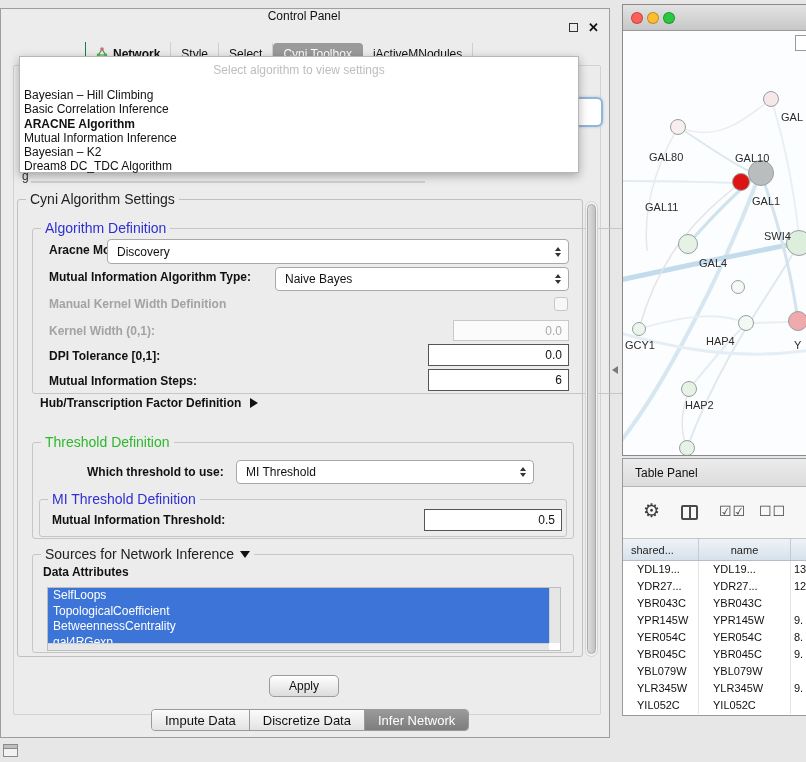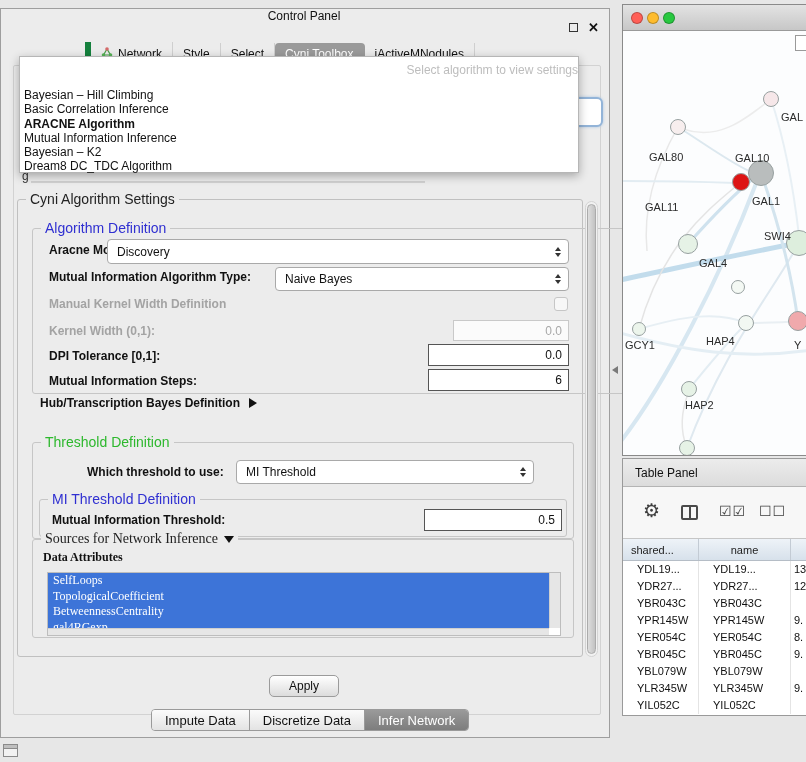--- a/index.html
+++ b/index.html
@@ -8,38 +8,38 @@
 
   
   .cp-window { position:absolute; left:0; top:8px; width:610px; height:730px; background:#ececec; border:1px solid #9e9e9e; }
   .cp-titlebar { position:absolute; left:0; top:0; right:0; height:24px; display:flex; align-items:center; padding:0 10px 0 8px;flex-direction:column; }
   .win-btns { margin-left:auto; display:flex; gap:10px; align-items:center; }
   .float-btn { width:9px; height:9px; border:1.5px solid #333; display:inline-block; }
   .close-btn { font-weight:bold; font-size:13px; color:#111; line-height:9px; }
 
   .cp-tabs { position:absolute; left:84px; top:32px; height:24px; display:flex; align-items:flex-end; }
   .cp-tab { padding:4px 10px; font-size:12px; color:#111; display:flex; gap:5px; align-items:center; border-right:1px solid #cfcfcf; white-space:nowrap; }
-  .cp-tab:first-child { border-left:6px solid #15803d; }
+  .cp-tab:first-child { border-left:1px solid #15803d;font-weight:bold; }
   .cp-tab.selected { background:var(--selected-tab-gray,#9a9a9a); color:#fff; border-radius:4px 4px 0 0; border-right-color:transparent; }
 
   .content-outline { position:absolute; left:12px; top:56px; width:588px; height:650px; border:1px solid #d2d2d2; border-radius:2px; }
 
   .combo-fragment { position:absolute; left:566px; top:88px; width:36px; height:30px; border:2px solid #93b4d8; border-radius:6px; background:#fff; box-shadow:0 0 3px #a9c4e0; z-index:4; }
   .frag-g { position:absolute; left:21px; top:160px; font-size:12px; color:#333; z-index:3; }
   .frag-line { position:absolute; left:30px; top:172px; width:394px; height:2px; background:#d0d0d0; z-index:3; }
 
   .settings-group { position:absolute; left:16px; top:190px; width:566px; height:458px; border:1px solid #c0c0c0; border-radius:3px; }
   .group-title { position:absolute; top:-9px; left:8px; background:#ececec; padding:0 4px; font-size:14px; color:#222; display:flex; align-items:center; gap:6px; white-space:nowrap; }
   .t-blue { color:var(--title-blue,#2f2fd1); }
   .t-green { color:var(--title-green,#2db82d); }
   .subgroup { position:absolute; border:1px solid #c6c6c6; border-radius:3px; }
   #algdef   { left:14px; top:28px;  width:598px; height:166px; }
   #threshold{ left:14px; top:242px; width:542px; height:97px; }
   #mithresh { left:6px;  top:56px;  width:528px; height:38px; }
-  #sources  { left:14px; top:339px; width:542px; height:99px;font-family:Liberation Serif, serif; }
+  #sources  { left:14px; top:354px; width:542px; height:99px; }
 
   .lbl { position:absolute; font-weight:bold; font-size:12px; white-space:nowrap; }
   .lbl.dis { color:#a3a3a3; }
 
   .combo { position:absolute; background:#fff; border:1px solid #a9a9a9; border-radius:4px; display:flex; align-items:center; padding:0 22px 0 9px; font-size:12px; }
   .stepper { position:absolute; right:7px; top:50%; transform:translateY(-50%); display:flex; flex-direction:column; gap:2px; }
   .stepper i { display:block; width:0; height:0; border-left:3.5px solid transparent; border-right:3.5px solid transparent; }
   .stepper .up   { border-bottom:4px solid #333; }
   .stepper .down { border-top:4px solid #333; }
 
@@ -55,21 +55,21 @@
   .attr-rows { position:absolute; left:0; top:0; right:11px; bottom:7px; overflow:hidden; }
   .attr-row { height:15.5px; line-height:15.5px; padding-left:5px; font-size:12px; white-space:nowrap; }
   .attr-selected { background:var(--selection-blue,#3d74d8); color:#fff; }
   .attr-vscroll { position:absolute; top:0; right:0; width:11px; bottom:7px; background:#e6e6e6; border-left:1px solid #cfcfcf; }
   .attr-hscroll { position:absolute; left:0; right:11px; bottom:0; height:7px; background:#e6e6e6; border-top:1px solid #cfcfcf; }
 
   .v-scrollbar { position:absolute; left:584px; top:192px; width:13px; height:456px; background:#f1f1f1; border:1px solid #d4d4d4; border-radius:7px; }
   .v-scrollbar .thumb { position:absolute; left:1px; right:1px; top:2px; bottom:2px; background:linear-gradient(90deg,#dedede,#c2c2c2); border:1px solid #ababab; border-radius:6px; }
 
   .dropdown-popup { position:absolute; left:18px; top:47px; width:560px; height:117px; background:#fff; border:1px solid #b6b6b6; box-shadow:0 3px 9px rgba(0,0,0,0.3); z-index:50; }
-  .dd-placeholder { margin-top:6px; text-align:right; color:#bdbdbd; font-size:12px; }
+  .dd-placeholder { margin-top:6px; text-align:center; color:#bdbdbd; font-size:12px; }
   .dd-list { position:absolute; left:0; top:31px; right:0; }
   .dd-item { height:14.3px; line-height:14.3px; padding-left:4px; font-size:12px; white-space:nowrap; }
   .dd-selected { font-weight:bold; }
 
   .apply-btn { position:absolute; left:268px; top:666px; width:70px; height:22px; border:1px solid #9b9b9b; border-radius:5px; background:linear-gradient(#ffffff,#dcdcdc); display:flex; align-items:center; justify-content:center; font-size:12px; }
 
   .bottom-tabs { position:absolute; left:150px; top:700px; height:22px; display:flex; border:1px solid #9a9a9a; border-radius:4px; overflow:hidden; }
   .btab { padding:0 13px; display:flex; align-items:center; background:linear-gradient(#fbfbfb,#e3e3e3); border-right:1px solid #9a9a9a; font-size:13px; white-space:nowrap; }
   .btab:last-child { border-right:none; }
   .btab.selected { background:linear-gradient(#9a9a9a,#7d7d7d); color:#fff; }
@@ -183,21 +183,21 @@
         <input class="field dis" style="left: 420px; top: 91px; width: 116px; height: 21px;" value="0.0">
 
         <span class="lbl" style="left:16px;top:120px">DPI Tolerance [0,1]:</span>
         <input class="field" style="left: 395px; top: 115px; width: 141px; height: 22px;" value="0.0">
 
         <span class="lbl" style="left:16px;top:145px">Mutual Information Steps:</span>
         <input class="field" style="left: 395px; top: 140px; width: 141px; height: 22px;" value="6">
       </div>
 
       <div class="hub-row">
-        <span>Hub/Transcription Bayes Definition</span>
+        <span>Hub/Transcription Factor Definition</span>
         <span class="tri-right"></span>
       </div>
 
       <div class="subgroup" id="threshold">
         <span class="group-title t-green">Threshold Definition</span>
 
         <span class="lbl" style="left:54px;top:22px">Which threshold to use:</span>
         <div class="combo" style="left:203px;top:17px;width:298px;height:24px">
           <span>MI Threshold</span>
           <span class="stepper">

